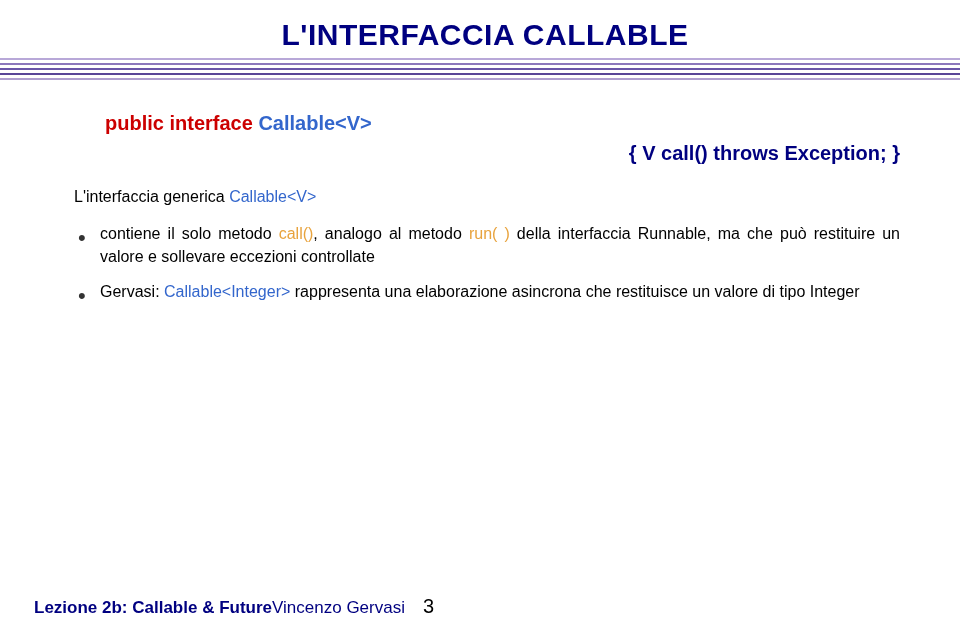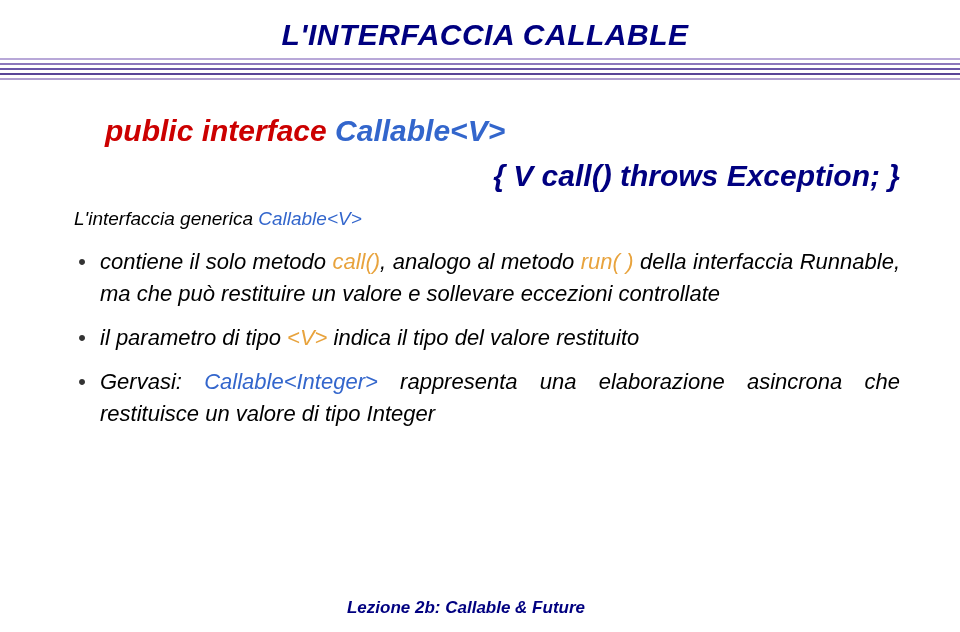--- a/index.html
+++ b/index.html
@@ -1,15 +1,15 @@
 <!DOCTYPE html>
 <html><head>
 <meta charset="utf-8">
 <style>
-  * { margin: 0; padding: 0; box-sizing: border-box; font-style: italic; }
+  * { margin: 0; padding: 0; box-sizing: border-box; }
   body {
     width: 960px;
     height: 632px;
     background: #ffffff;
     font-family: "Trebuchet MS", "Lucida Sans", Verdana, sans-serif;
     position: relative;
     overflow: hidden;
   }
   .slide {
     width: 100%;
@@ -26,57 +26,57 @@
   }
   .rule-stack {
     margin: 0 -60px 0 -70px;
   }
   .rule-stack .line {
     height: 2px;
     width: 100%;
     margin-bottom: 3px;
   }
   .code-block {
-    margin: 28px 0 10px 35px;
-    font-size: 30px;
+    margin: 28px 0 20px 35px;
+    font-size: 20px;
     line-height: 1.5;
     font-weight: bold;
   }
   .code-block .indent { padding-left: 85px; text-align: right; }
   .intro-line {
-    font-size: 19px;
+    font-size: 16px;
     margin: 10px 0 16px 4px;
   }
   ul.bullets {
     list-style: none;
     margin-left: 4px;
   }
   ul.bullets li {
     position: relative;
     padding-left: 26px;
-    font-size: 22px;
+    font-size: 16px;
     line-height: 1.45;
     margin-bottom: 12px;
     text-align: justify;
   }
   ul.bullets li::before {
     content: "•";
     position: absolute;
     left: 4px;
     top: 0;
     color: #333;
     font-size: 22px;
   }
   .footer {
     position: absolute;
     left: 0;
     right: 0;
     bottom: 14px;
     display: flex;
-    justify-content: center;
+    justify-content: flex-start;
     align-items: baseline;
     padding: 0 62px 0 34px;
     font-size: 17px;
   }
   .footer-left { font-weight: bold; }
   .footer-right { display: flex; align-items: baseline; gap: 18px; }
   .page-num { font-size: 20px; }
   .c-navy   { color: #000080; }
   .c-blue   { color: #3366cc; }
   .c-red    { color: #cc0000; }
@@ -103,20 +103,23 @@
     </div>
     <div class="indent c-navy">{ V call() throws Exception; }</div>
   </div>
 
   <div class="intro-line">
     <span class="c-black">L'interfaccia generica </span><span class="c-blue">Callable&lt;V&gt;</span>
   </div>
 
   <ul class="bullets">
       <li><span class="c-black">contiene il solo metodo </span><span class="c-orange">call()</span><span class="c-black">, analogo al metodo </span><span class="c-orange">run( )</span><span class="c-black"> della interfaccia Runnable, ma che può restituire un valore e sollevare eccezioni controllate</span></li>
-      <li><span class="c-black">il parametro di tipo </span><span class="c-orange">&lt;V&gt;</span><span class="c-black"> indica il tipo del valore restituito</span></li>
       <li><span class="c-black">Gervasi: </span><span class="c-blue">Callable&lt;Integer&gt;</span><span class="c-black"> rappresenta una elaborazione asincrona che restituisce un valore di tipo Integer</span></li>
     </ul>
 
   <div class="footer">
     <div class="footer-left c-navy">Lezione 2b: Callable &amp; Future</div>
+    <div class="footer-right">
+      <span class="c-navy">Vincenzo Gervasi</span>
+      <span class="page-num c-black">3</span>
+    </div>
   </div>
 </div>
 
 </body></html>

